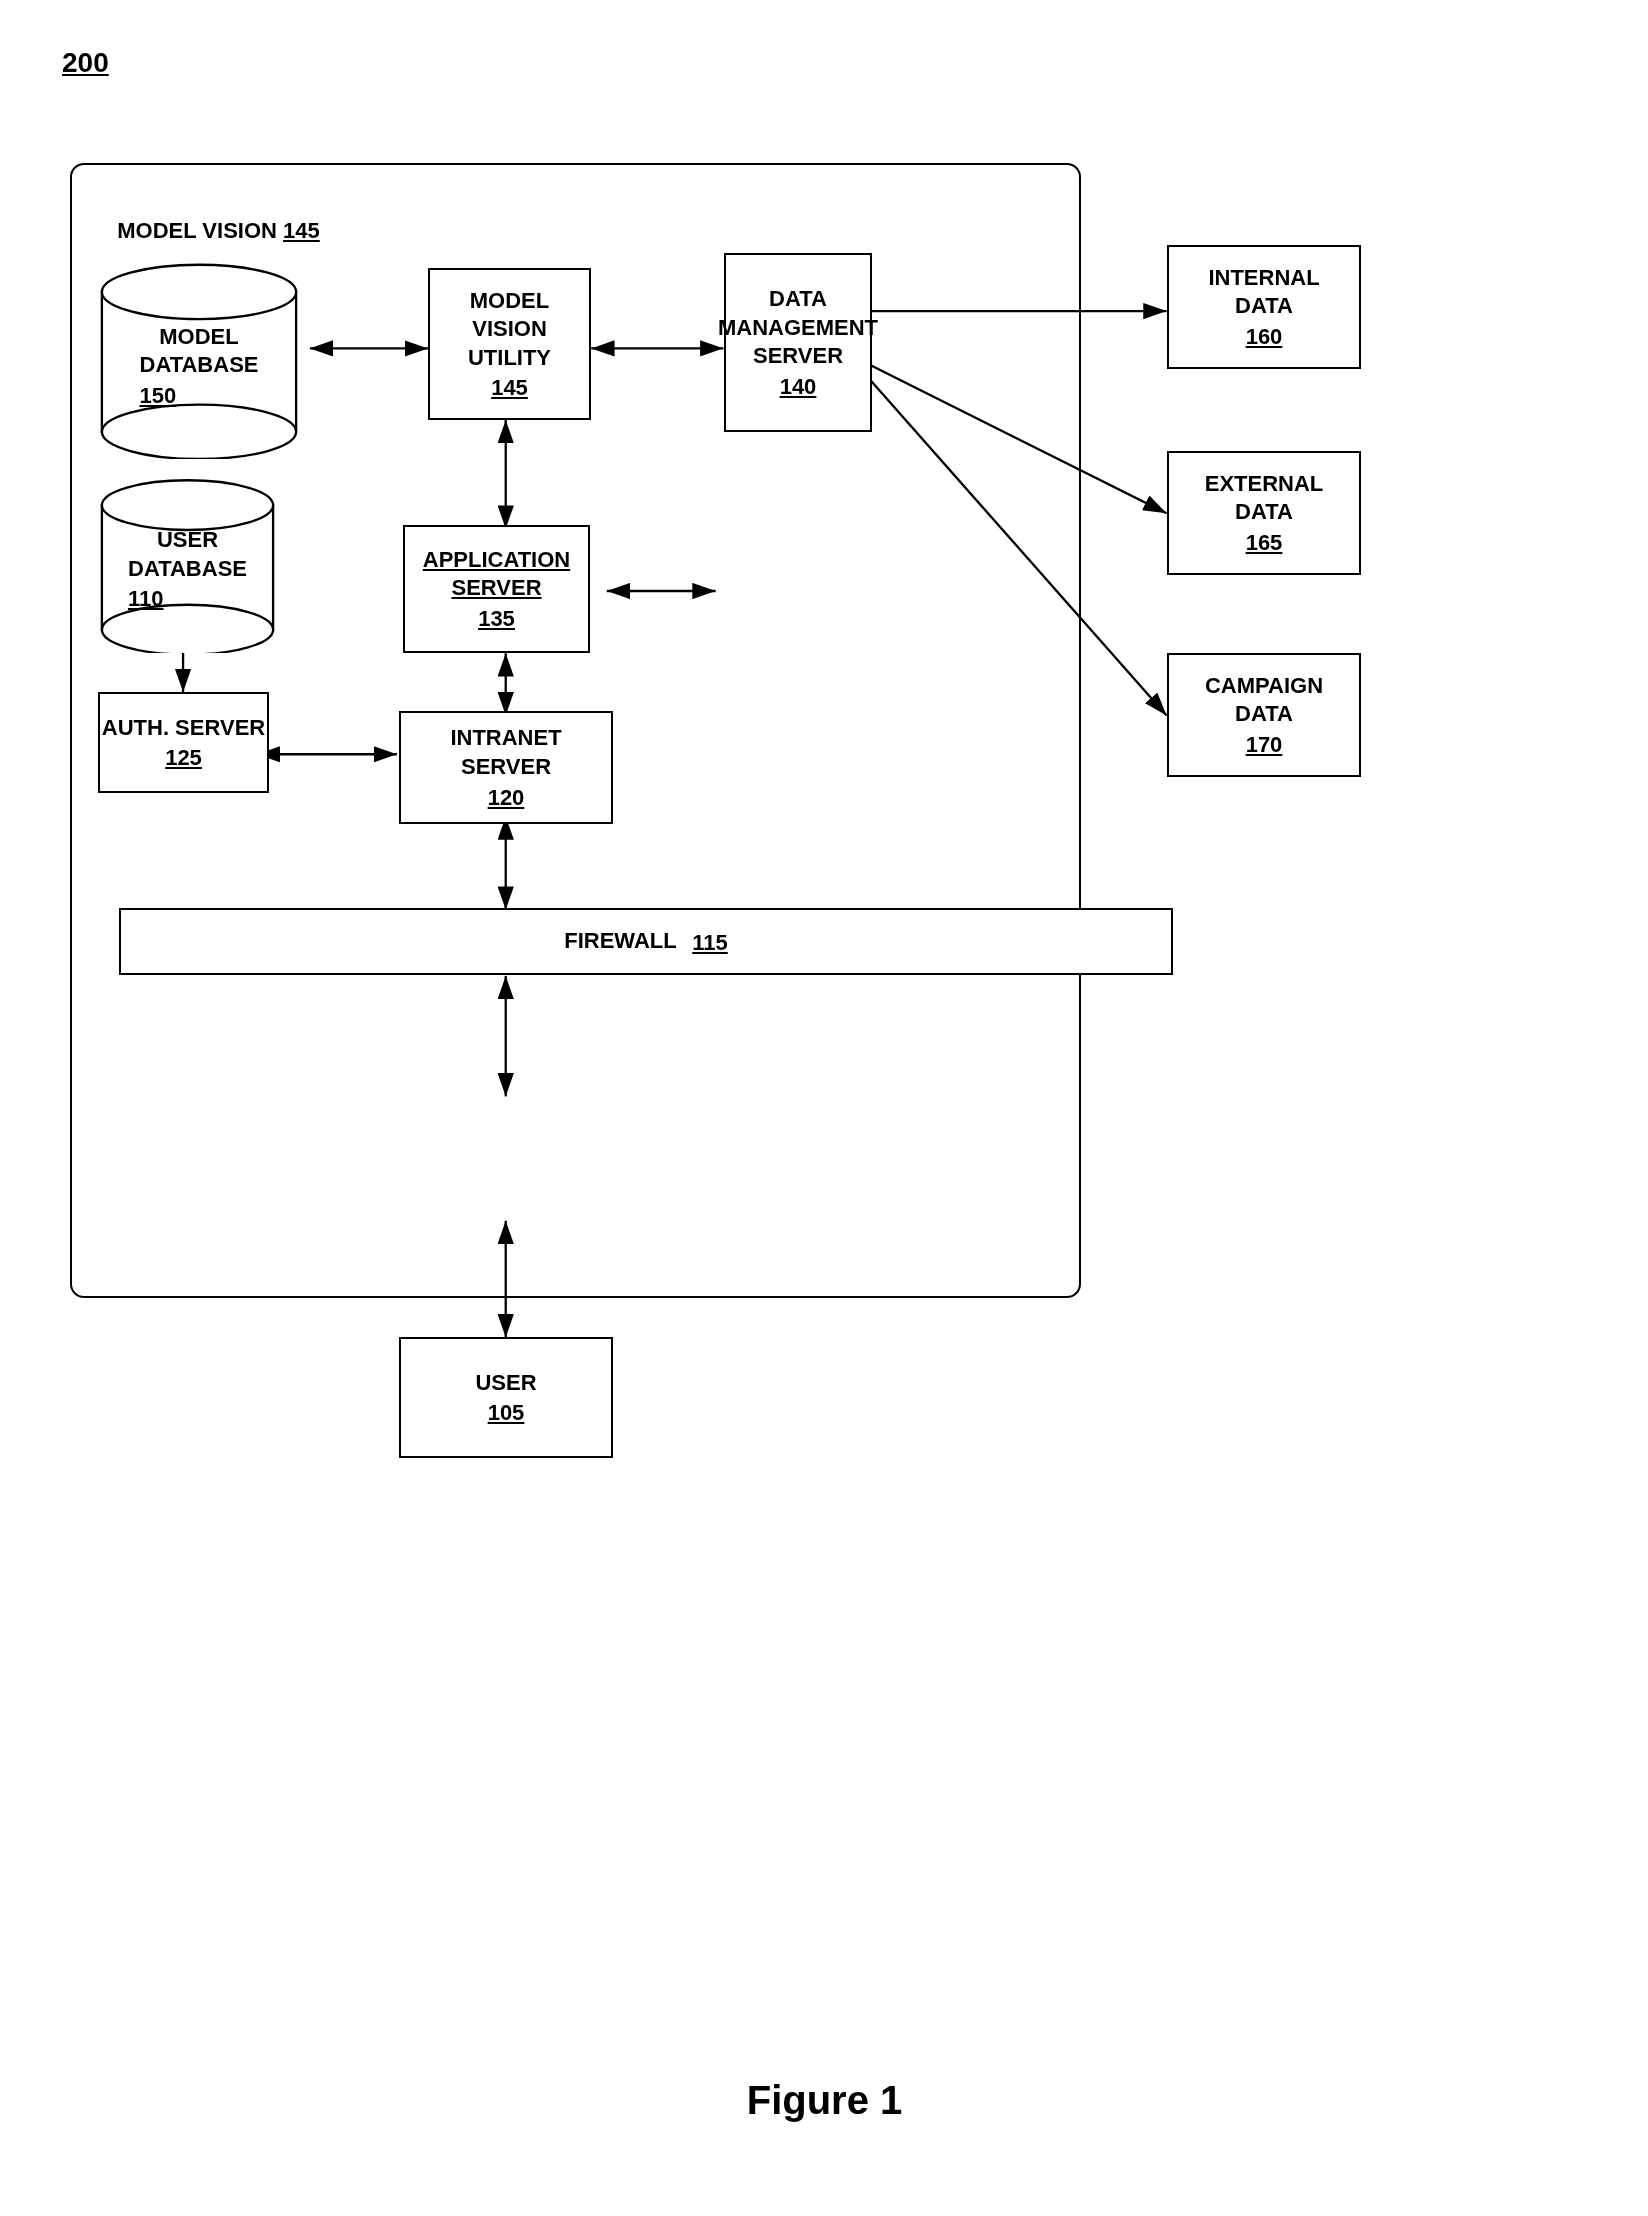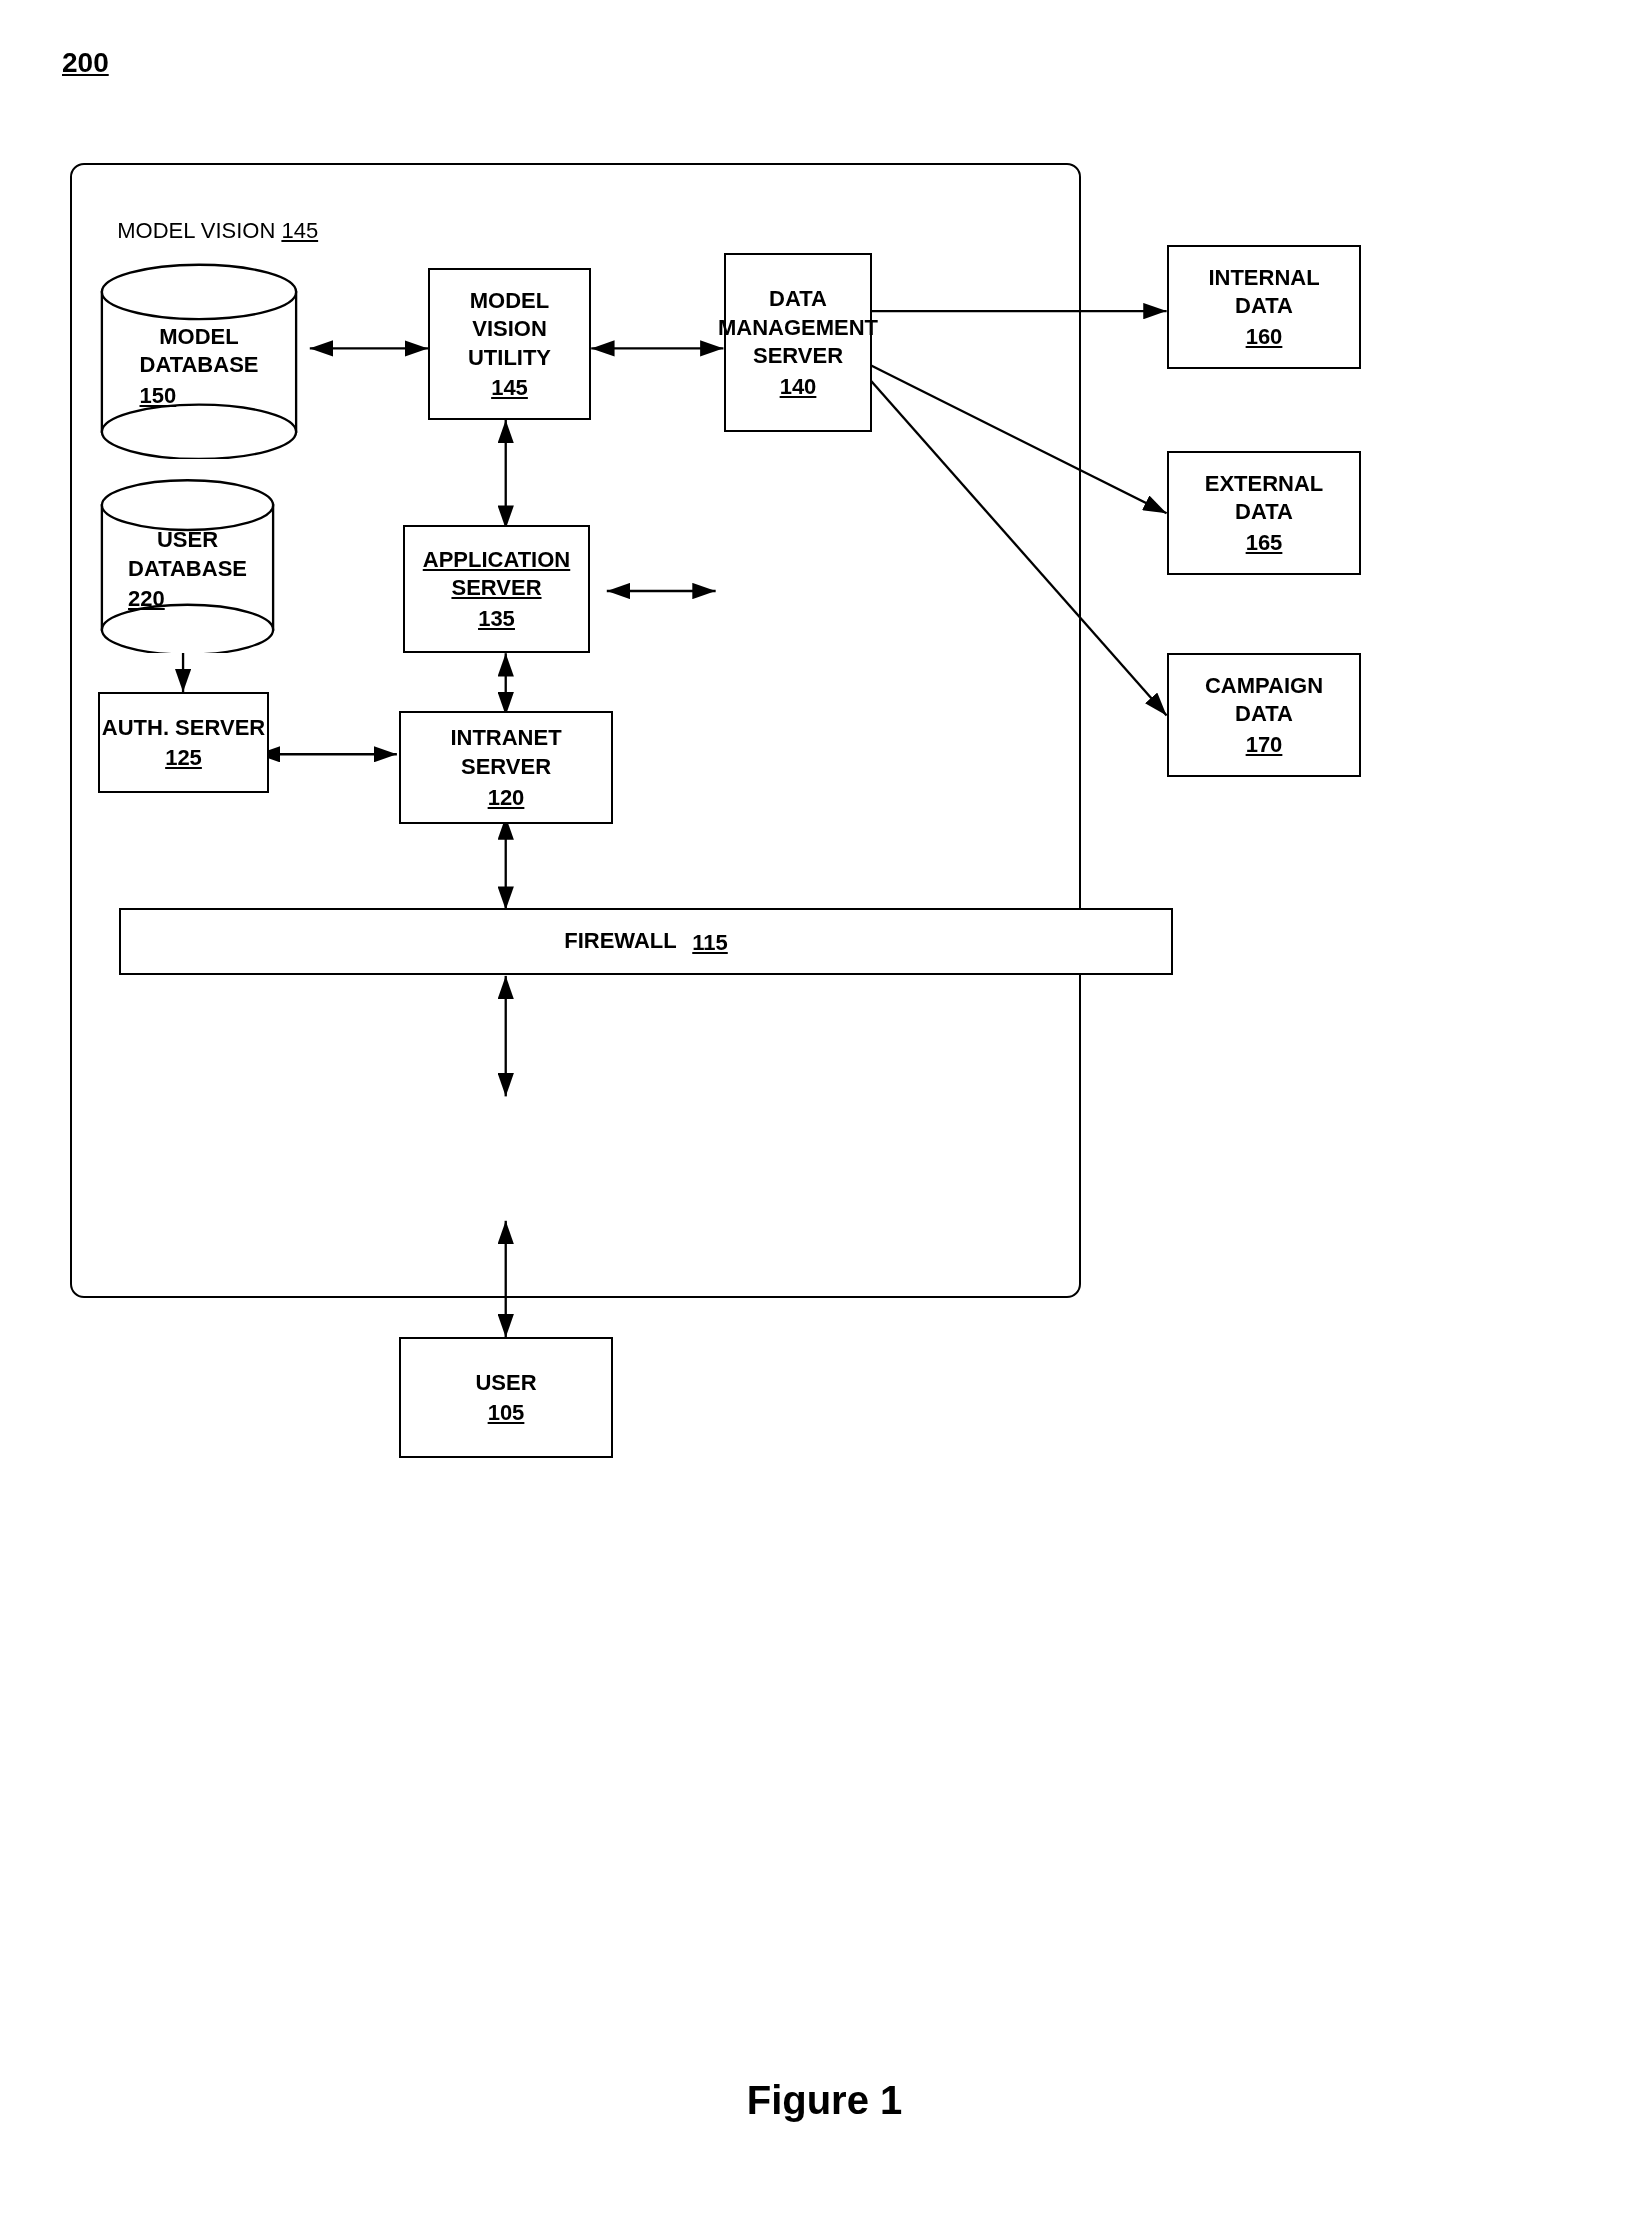--- a/index.html
+++ b/index.html
@@ -48,21 +48,21 @@
       height: 1135px;
       border: 2.3px solid #000;
       border-radius: 14px;
     }
 
     .model-vision-label {
       position: absolute;
       top: 53px;
       left: 39px;
       font-size: 22px;
-      font-weight: normal;
+      font-weight: bold;
       background: #fff;
       padding: 0 6.2px;
     }
 
     .mv-number {
       text-decoration: underline;
     }
 
     
     .box {
@@ -196,21 +196,21 @@
   </div>
 
   <div class="cylinder" style="left:47px; top:373px; width:187px; height:179px;">
     <svg viewBox="0 0 240 230" xmlns="http://www.w3.org/2000/svg">
       <rect x="10" y="40" width="220" height="160" fill="#fff" stroke="#000" stroke-width="3"></rect>
       <ellipse cx="120" cy="40" rx="110" ry="32" fill="#fff" stroke="#000" stroke-width="3"></ellipse>
       <ellipse cx="120" cy="200" rx="110" ry="32" fill="#fff" stroke="#000" stroke-width="3"></ellipse>
     </svg>
     <div class="cylinder-text" style="margin-top:11.7px;">
       <div class="box-label">USER<br>DATABASE</div>
-      <div class="box-number">220</div>
+      <div class="box-number">110</div>
     </div>
   </div>
 
   <div class="box" style="left:51px; top:591px; width:171px; height:101px;">
     <div class="box-label">AUTH. SERVER</div>
     <div class="box-number">125</div>
   </div>
 
   <div class="box" style="left:381px; top:167px; width:163px; height:152px;">
     <div class="box-label">MODEL VISION<br>UTILITY</div>

